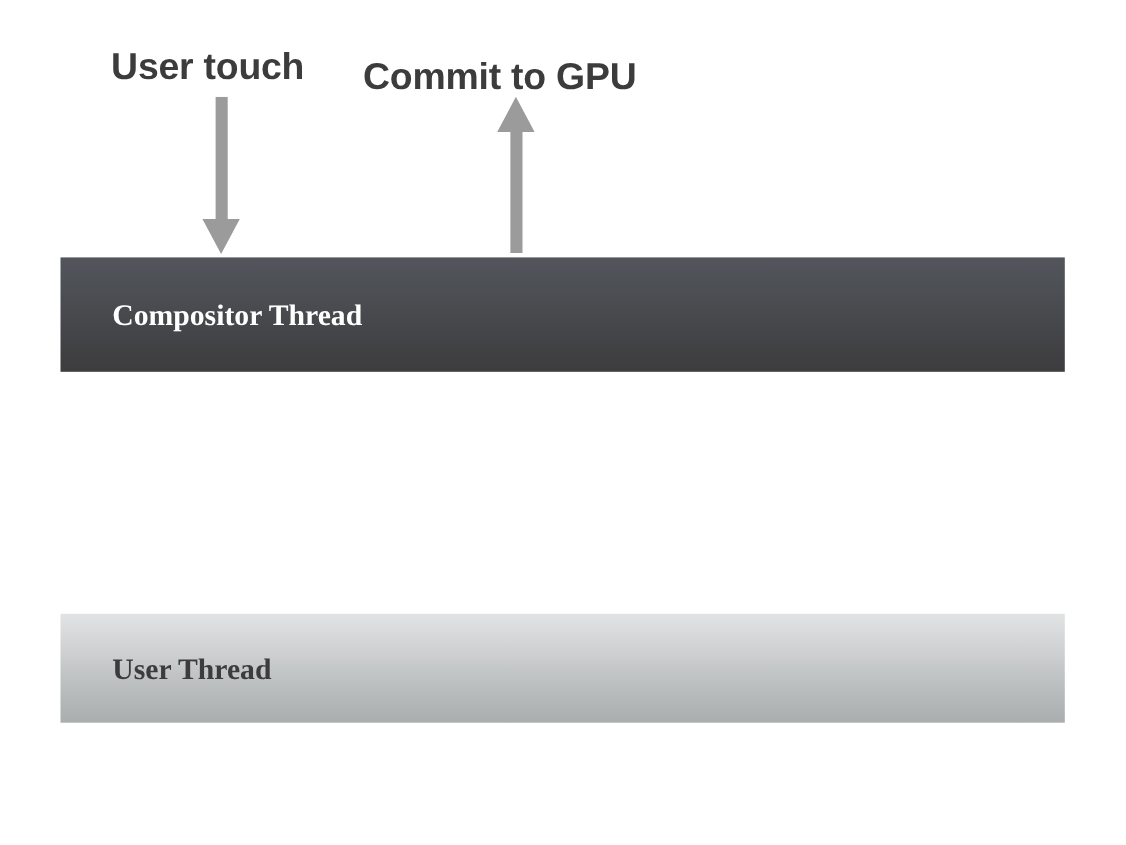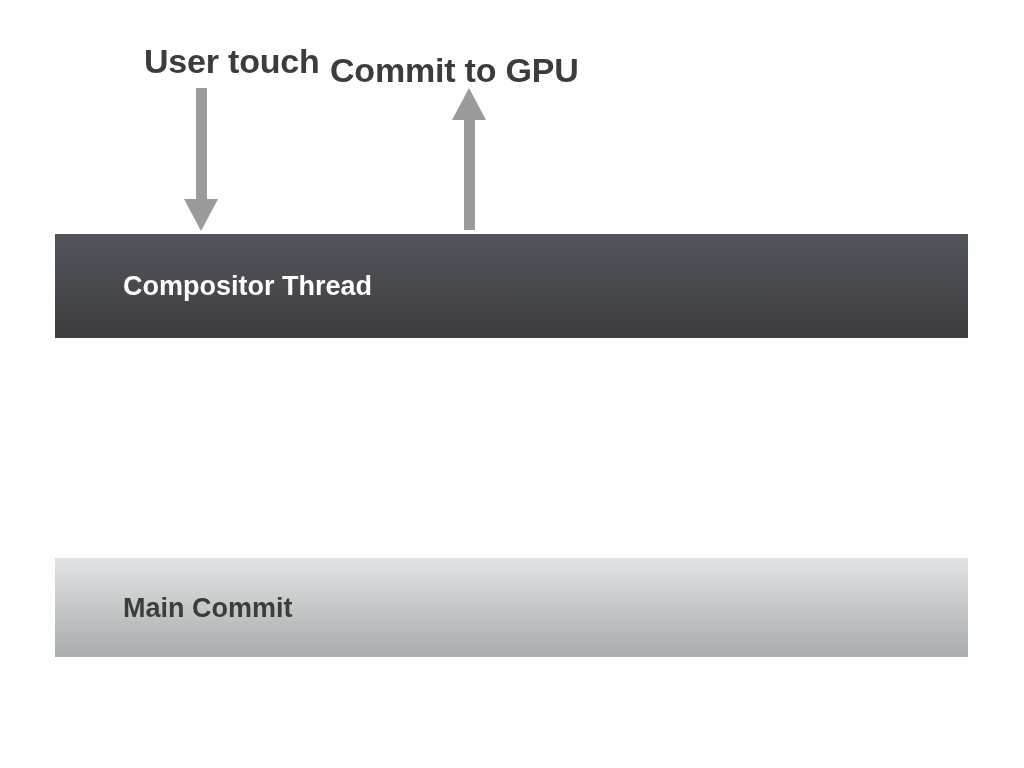--- a/index.html
+++ b/index.html
@@ -29,21 +29,20 @@
     font-weight: bold;
     font-size: 34px;
     line-height: 38px;
     color: #3c3c3c;
     white-space: nowrap;
     letter-spacing: -0.2px;
   }
   .label-user-touch {
     left: 101px;
     top: 42px;
-    margin-left: 43px;
   }
   .label-commit-gpu {
     left: 330px;
     top: 51px;
   }
 
   
   .arrow {
     position: absolute;
   }
@@ -62,26 +61,26 @@
 
   
   .thread-bar {
     position: absolute;
     left: 55px;
     width: 913px;
     display: flex;
     align-items: center;
   }
   .thread-bar-label {
-    font-family: Liberation Sans, sans-serif;
+    font-family: Liberation Serif, serif;
     font-weight: bold;
     font-size: 27px;
     line-height: 32px;
     white-space: nowrap;
-    padding-left: 68px;
+    padding-left: 47px;
   }
 
   .bar-compositor {
     top: 234px;
     height: 104px;
     background: linear-gradient(to bottom,
         #52555b 0%,
         #4c4f54 28%,
         #45464a 62%,
         #3f3f41 88%,
@@ -127,16 +126,16 @@
       <polygon points="21,2 38,34 4,34" fill="#9b9b9b"></polygon>
       <rect x="16" y="32" width="11" height="112" fill="#9b9b9b"></rect>
     </svg>
   </div>
 
   <div class="thread-bar bar-compositor">
     <span class="thread-bar-label">Compositor Thread</span>
   </div>
 
   <div class="thread-bar bar-main">
-    <span class="thread-bar-label">Main Commit</span>
+    <span class="thread-bar-label">User Thread</span>
   </div>
 
 </div>
 
 </body></html>

